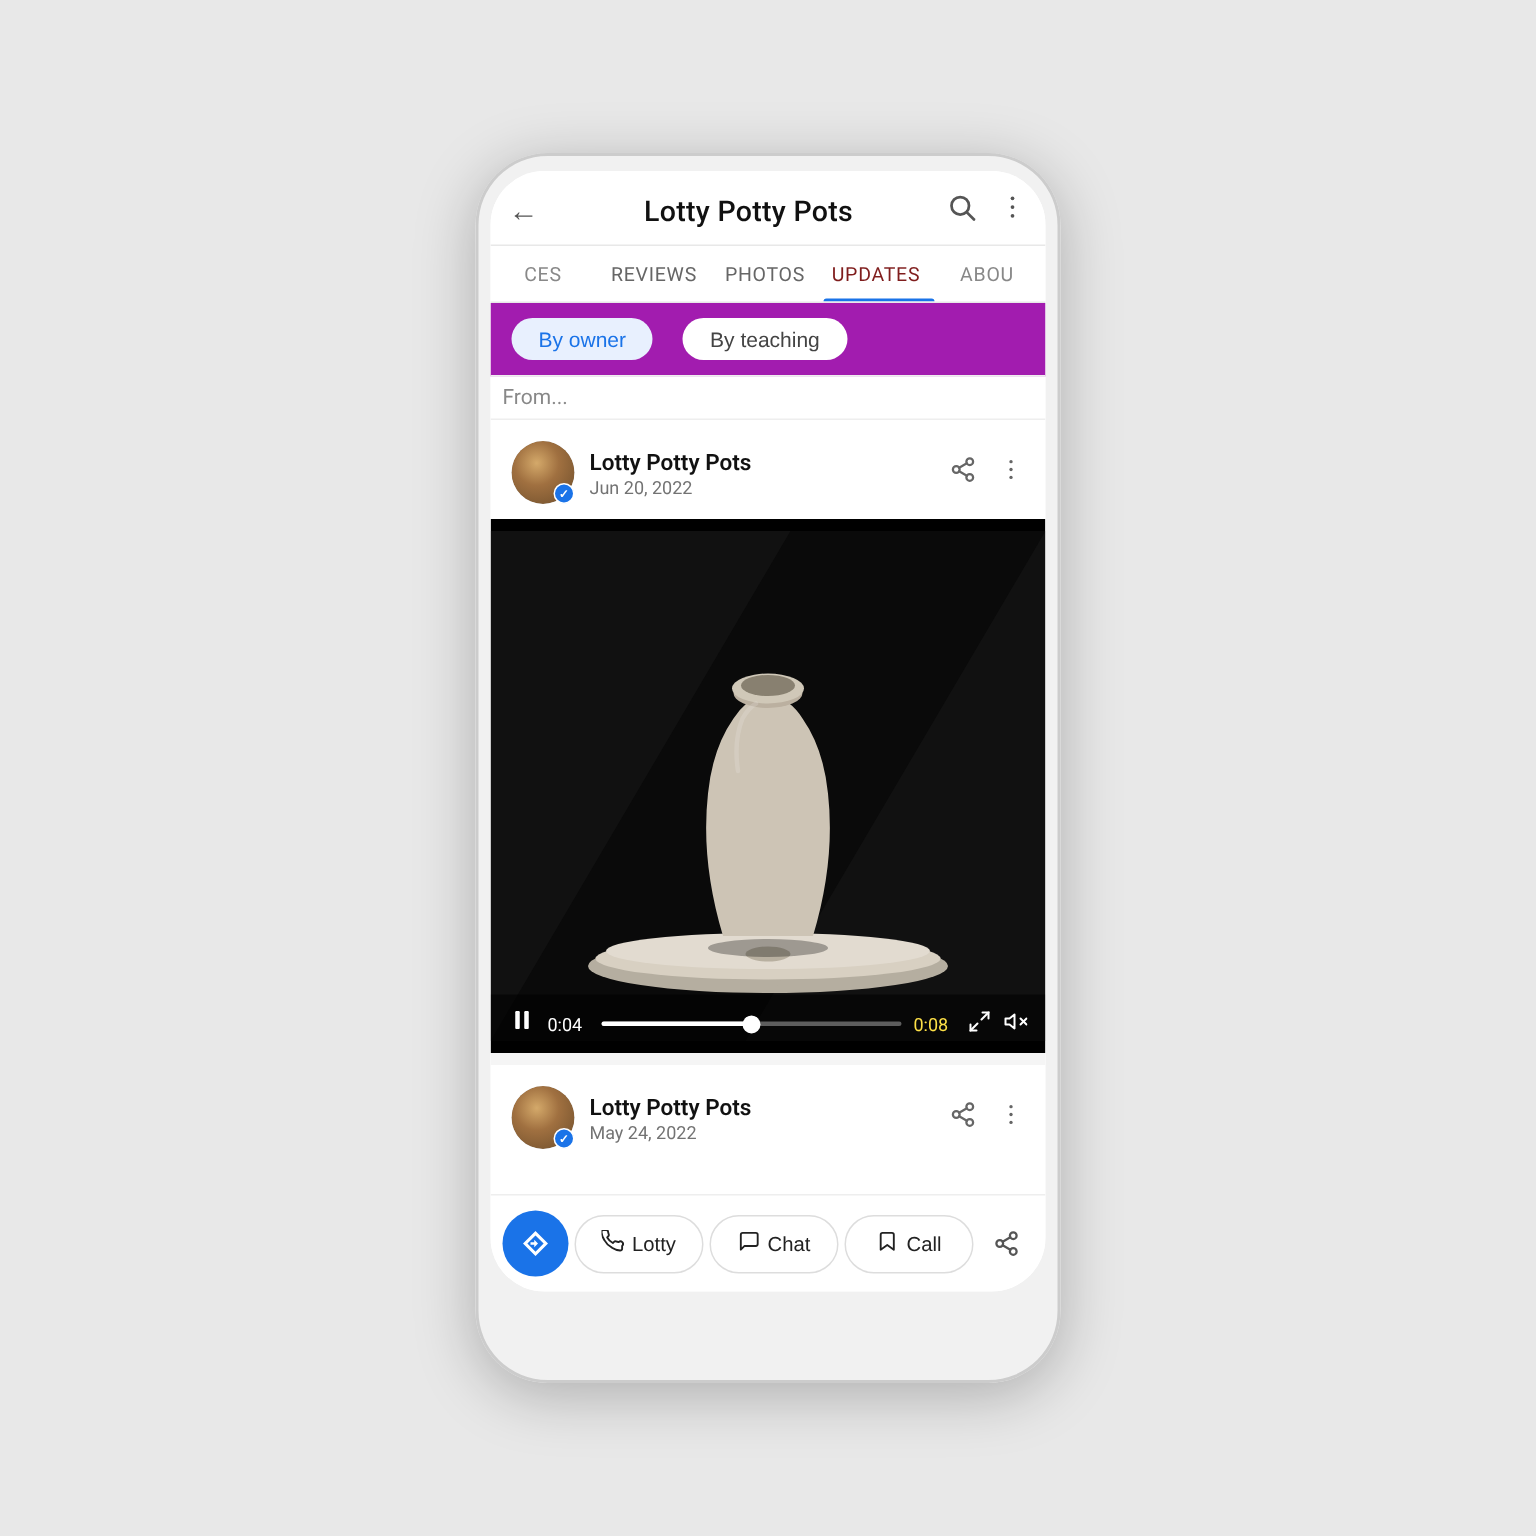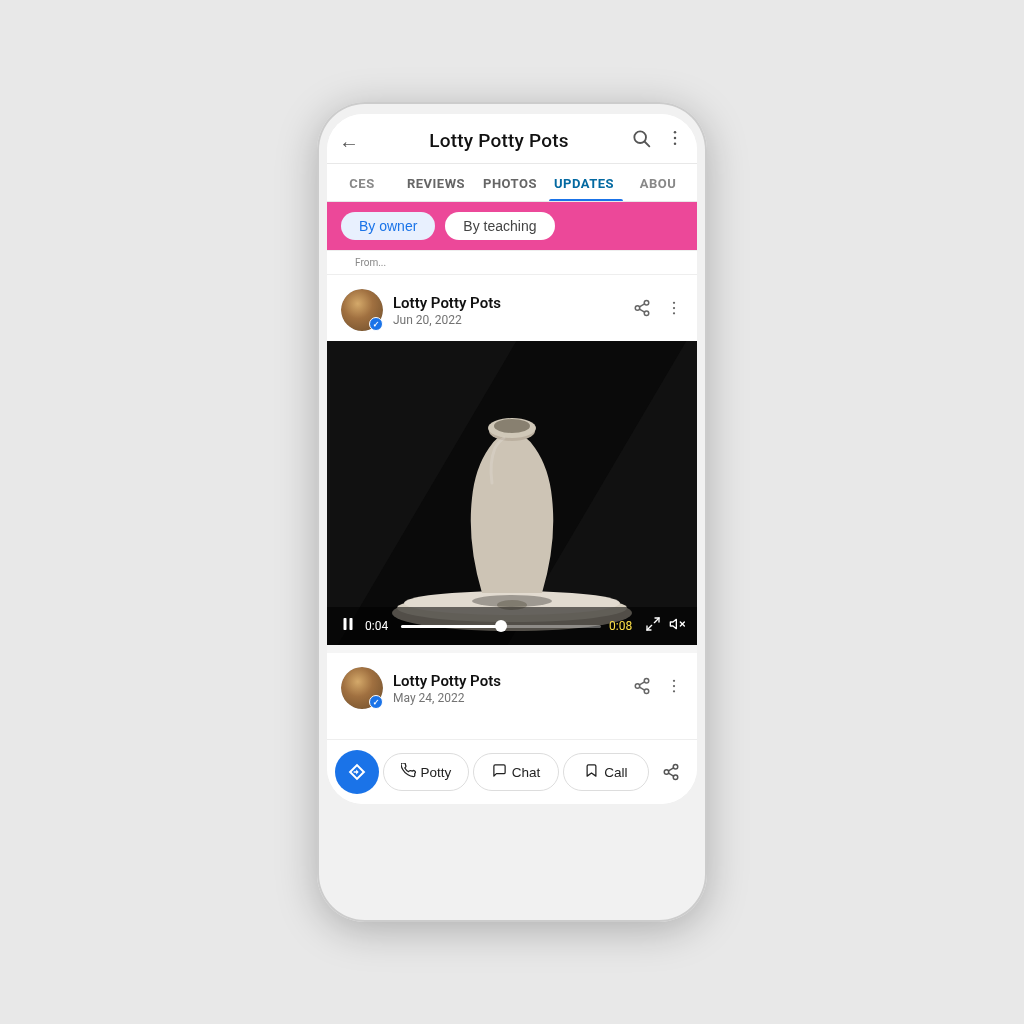--- a/index.html
+++ b/index.html
@@ -69,49 +69,49 @@
       display: flex;
       background: #fff;
       border-bottom: 1px solid #e8e8e8;
       overflow: hidden;
     }
     .tab {
       flex: 1;
       text-align: center;
       padding: 12px 4px 10px 0;
       font-size: 13px;
-      font-weight: 700;
+      font-weight: 400;
       color: #666;
       cursor: pointer;
       letter-spacing: 0.5px;
       position: relative;
       white-space: nowrap;
     }
     .tab.active {
-      color: #0369a1;
+      color: #7f1d1d;
     }
     .tab.active::after {
       content: '';
       position: absolute;
       bottom: 0;
       left: 0; right: 0;
       height: 2.5px;
       background: #1a73e8;
       border-radius: 2px 2px 0 0;
     }
     .tab.partial {
       color: #888;
     }
 
     
     .filter-row {
       display: flex;
       padding: 10px 14px 10px 14px;
-      gap: 10px;
-      background: #ec4899;
+      gap: 20px;
+      background: #a21caf;
       border-bottom: 1px solid #eee;
     }
     .filter-btn {
       padding: 6px 18px;
       border-radius: 20px;
       font-size: 14px;
       cursor: pointer;
       font-weight: 500;
     }
     .filter-btn.active {
@@ -121,23 +121,23 @@
     }
     .filter-btn.inactive {
       background: #fff;
       color: #444;
       border: none;
     }
 
     
     .hint-bar {
       background: #fff;
-      padding: 6px 28px;
+      padding: 6px 8px;
       color: #888;
-      font-size: 10px;
+      font-size: 14px;
       border-bottom: 1px solid #eee;
     }
 
     
     .scroll-area {
       background: #f5f5f5;
       overflow-y: auto;
     }
 
     
@@ -213,21 +213,21 @@
       color: #666;
       font-size: 18px;
       cursor: pointer;
     }
 
     
     .video-container {
       position: relative;
       background: #000;
       width: 100%;
-      height: 304px;
+      height: 356px;
       overflow: hidden;
     }
 
     
     .pot-visual {
       position: absolute;
       top: 0; left: 0; right: 0; bottom: 0;
       display: flex;
       align-items: center;
       justify-content: center;
@@ -538,21 +538,21 @@
         <svg width="20" height="20" viewBox="0 0 24 24" fill="white">
           <path d="M12 2L2 12l10 10 10-10L12 2zm0 3.5l6.5 6.5-6.5 6.5L5.5 12 12 5.5zm-1 3.5v2H8v2h3v2l3-3-3-3z"></path>
         </svg>
       </div>
       <button class="bottom-action-btn">
         <span class="btn-icon">
           <svg width="15" height="15" viewBox="0 0 24 24" fill="none" stroke="currentColor" stroke-width="2" stroke-linecap="round" stroke-linejoin="round">
             <path d="M22 16.92v3a2 2 0 01-2.18 2 19.79 19.79 0 01-8.63-3.07A19.5 19.5 0 013.07 10.8a19.79 19.79 0 01-3.07-8.68A2 2 0 012 0h3a2 2 0 012 1.72c.127.96.36 1.903.7 2.81a2 2 0 01-.45 2.11L6.09 7.91a16 16 0 006 6l1.27-1.27a2 2 0 012.11-.45c.907.34 1.85.573 2.81.7A2 2 0 0122 16.92z"></path>
           </svg>
         </span>
-        <span>Potty</span>
+        <span>Lotty</span>
       </button>
       <button class="bottom-action-btn">
         <span class="btn-icon">
           <svg width="15" height="15" viewBox="0 0 24 24" fill="none" stroke="currentColor" stroke-width="2" stroke-linecap="round" stroke-linejoin="round">
             <path d="M21 15a2 2 0 01-2 2H7l-4 4V5a2 2 0 012-2h14a2 2 0 012 2z"></path>
           </svg>
         </span>
         <span>Chat</span>
       </button>
       <button class="bottom-action-btn">

